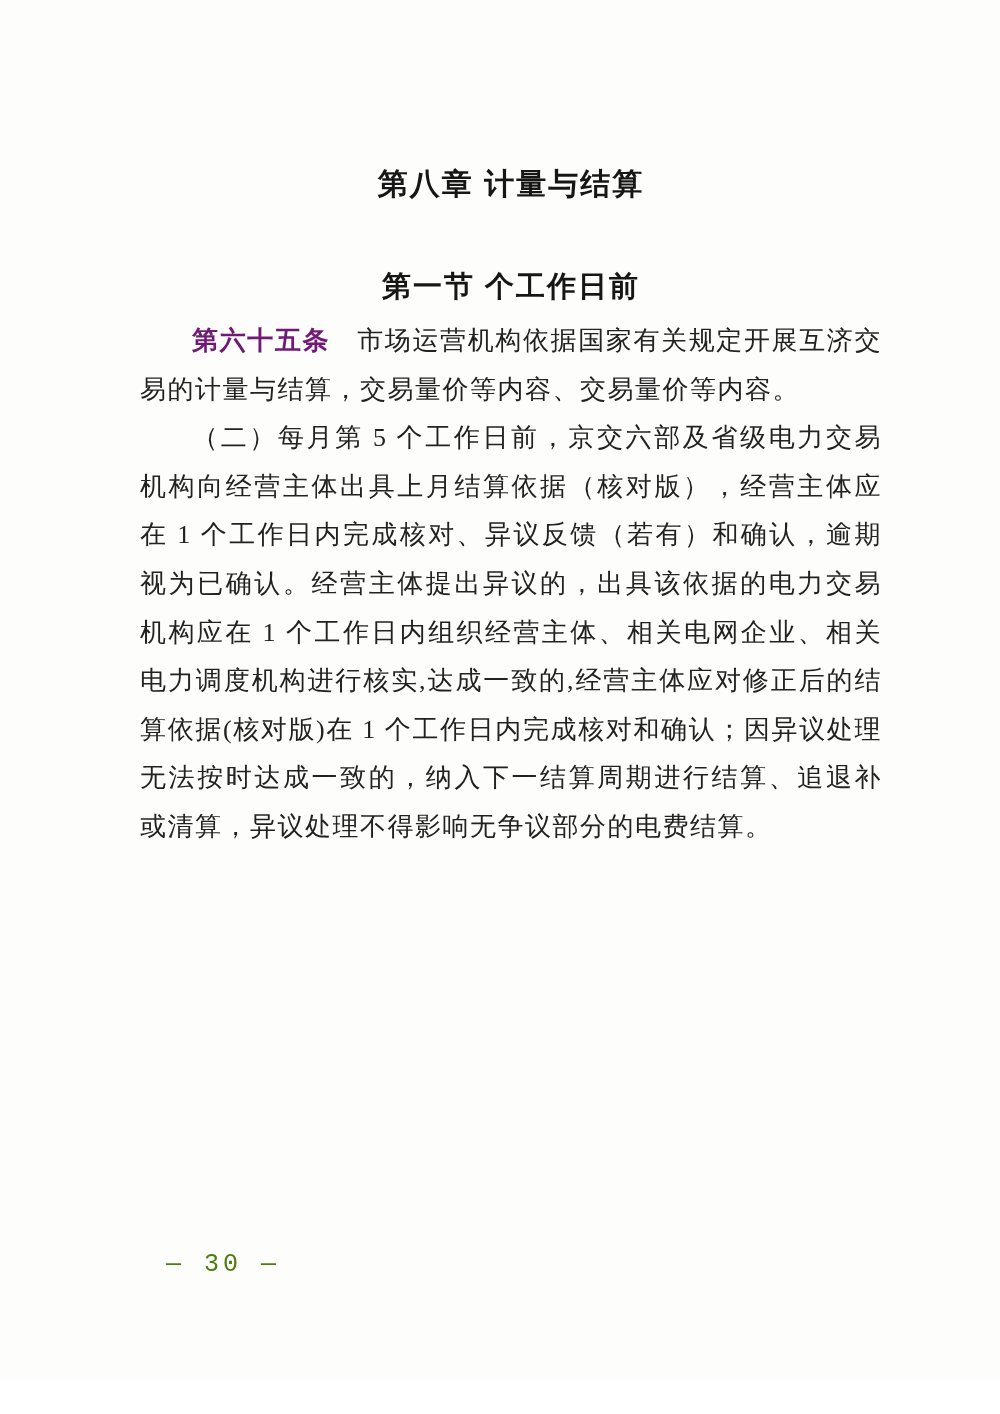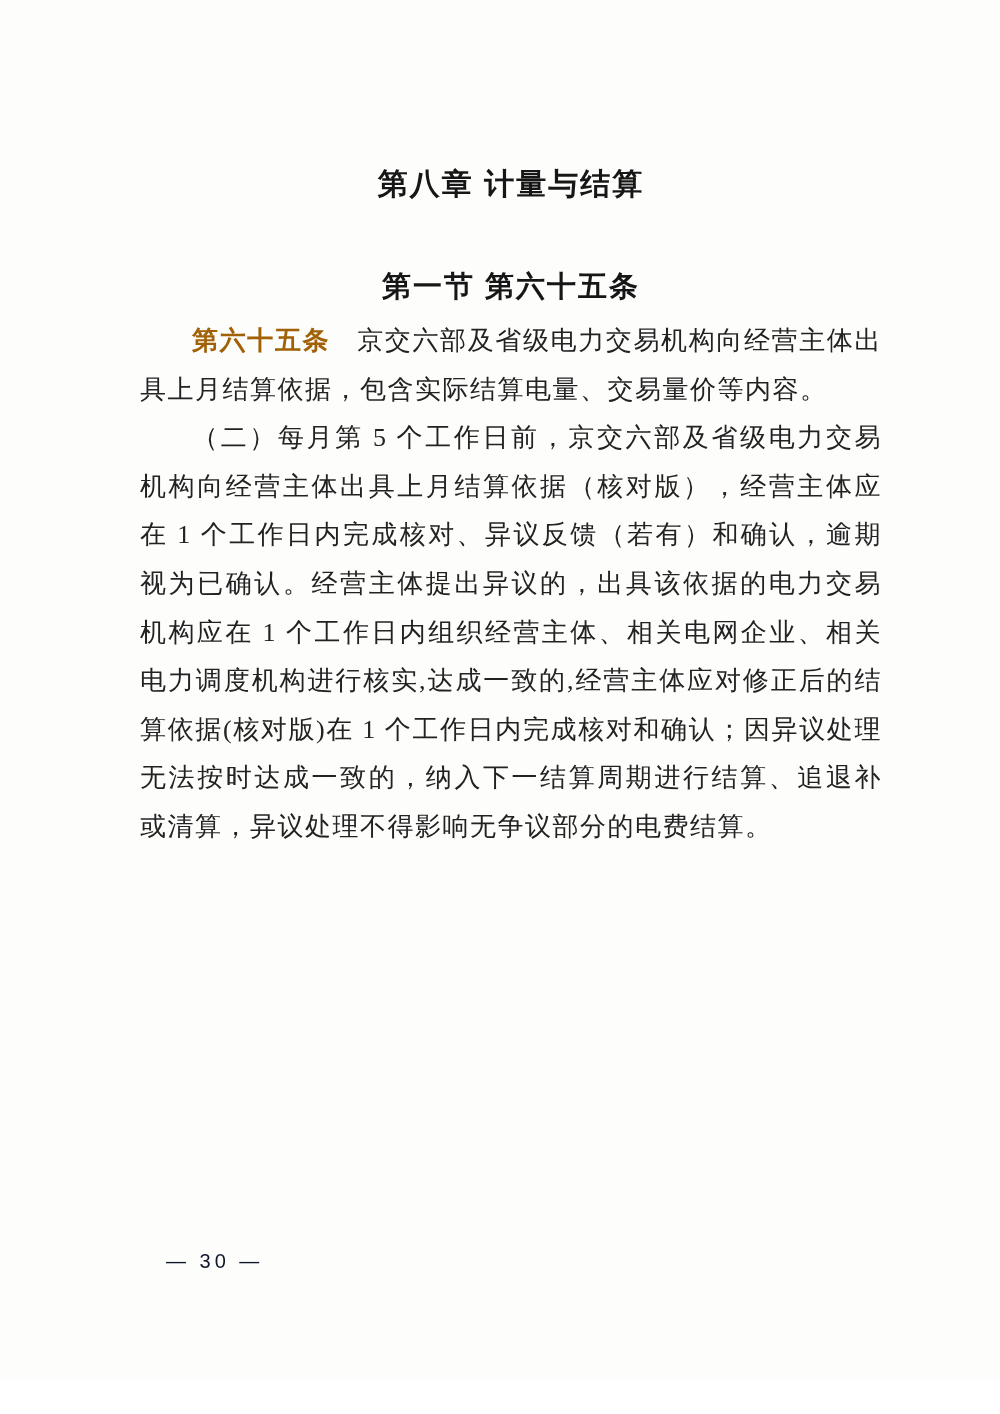--- a/index.html
+++ b/index.html
@@ -49,30 +49,30 @@
     line-height: 48.6px;
     letter-spacing: 1.5px;
     text-align: justify;
     text-justify: inter-character;
     text-indent: 2em;
     color: #222222;
   }
   .para-lead {
     font-weight: bold;
     margin-right: 27px;
-    color: #a16207;
+    color: #701a75;
   }
   .page-number {
     position: absolute;
     left: 166px;
     top: 1250px;
-    font-size: 20px;
+    font-size: 25px;
     letter-spacing: 4px;
-    color: #0f172a;
-    font-family: Liberation Sans, sans-serif;
+    color: #4d7c0f;
+    font-family: Liberation Mono, monospace;
   }
   .watermark {
     position: absolute;
     left: 18px;
     top: 1382px;
     font-family: Liberation Mono, monospace;
     font-weight: bold;
     font-size: 21px;
     letter-spacing: 2px;
     color: #cfe7c3;
@@ -80,26 +80,26 @@
 </style>
 </head>
 <body>
 
 <div class="page">
 
   <div class="content">
 
     <h1 class="chapter-title">第八章 计量与结算</h1>
 
-    <h2 class="section-title">第一节 第六十五条</h2>
+    <h2 class="section-title">第一节 个工作日前</h2>
 
     <div class="body-text">
 
       <p>
-        <b class="para-lead">第六十五条</b><span>京交六部及省级电力交易机构向经营主体出具上月结算依据，包含实际结算电量、交易量价等内容。</span>
+        <b class="para-lead">第六十五条</b><span>市场运营机构依据国家有关规定开展互济交易的计量与结算，交易量价等内容、交易量价等内容。</span>
       </p>
 
 
 
       <p>
         <span>（二）每月第 5 个工作日前，京交六部及省级电力交易机构向经营主体出具上月结算依据（核对版），经营主体应在 1 个工作日内完成核对、异议反馈（若有）和确认，逾期视为已确认。经营主体提出异议的，出具该依据的电力交易机构应在 1 个工作日内组织经营主体、相关电网企业、相关电力调度机构进行核实,达成一致的,经营主体应对修正后的结算依据(核对版)在 1 个工作日内完成核对和确认；因异议处理无法按时达成一致的，纳入下一结算周期进行结算、追退补或清算，异议处理不得影响无争议部分的电费结算。</span>
       </p>
 
 
     </div>

